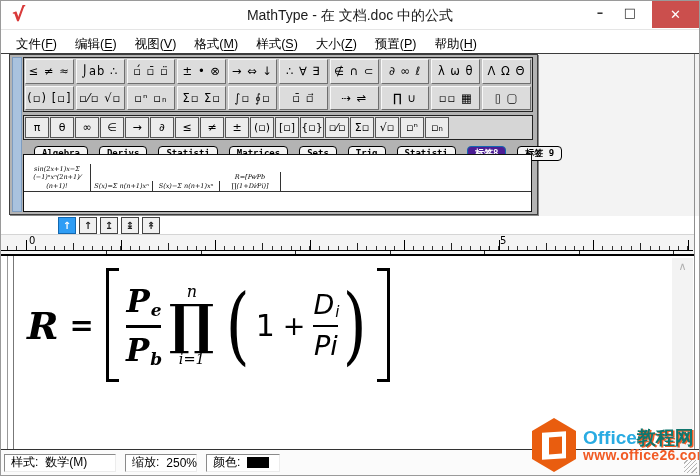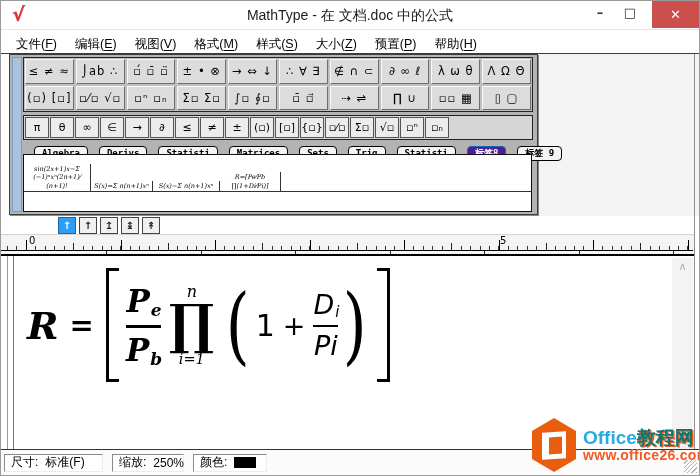--- a/index.html
+++ b/index.html
@@ -277,23 +277,23 @@
 
     <div class="scrollbar">
       <div class="sb-up">∧</div>
       <div class="sb-down">∨</div>
     </div>
   </div>
 
   <div class="right-edge"></div>
 
   <div class="statusbar">
-    <div class="status-field sf-size">
-      <span>尺寸:</span>
-      <span>标准(F)</span>
+    <div class="status-field sf-style">
+      <span>样式:</span>
+      <span>数学(M)</span>
     </div>
     <div class="status-field sf-zoom">
       <span>缩放:</span>
       <span>250%</span>
     </div>
     <div class="status-field sf-color">
       <span>颜色:</span>
       <span class="swatch"></span>
     </div>
   </div>

